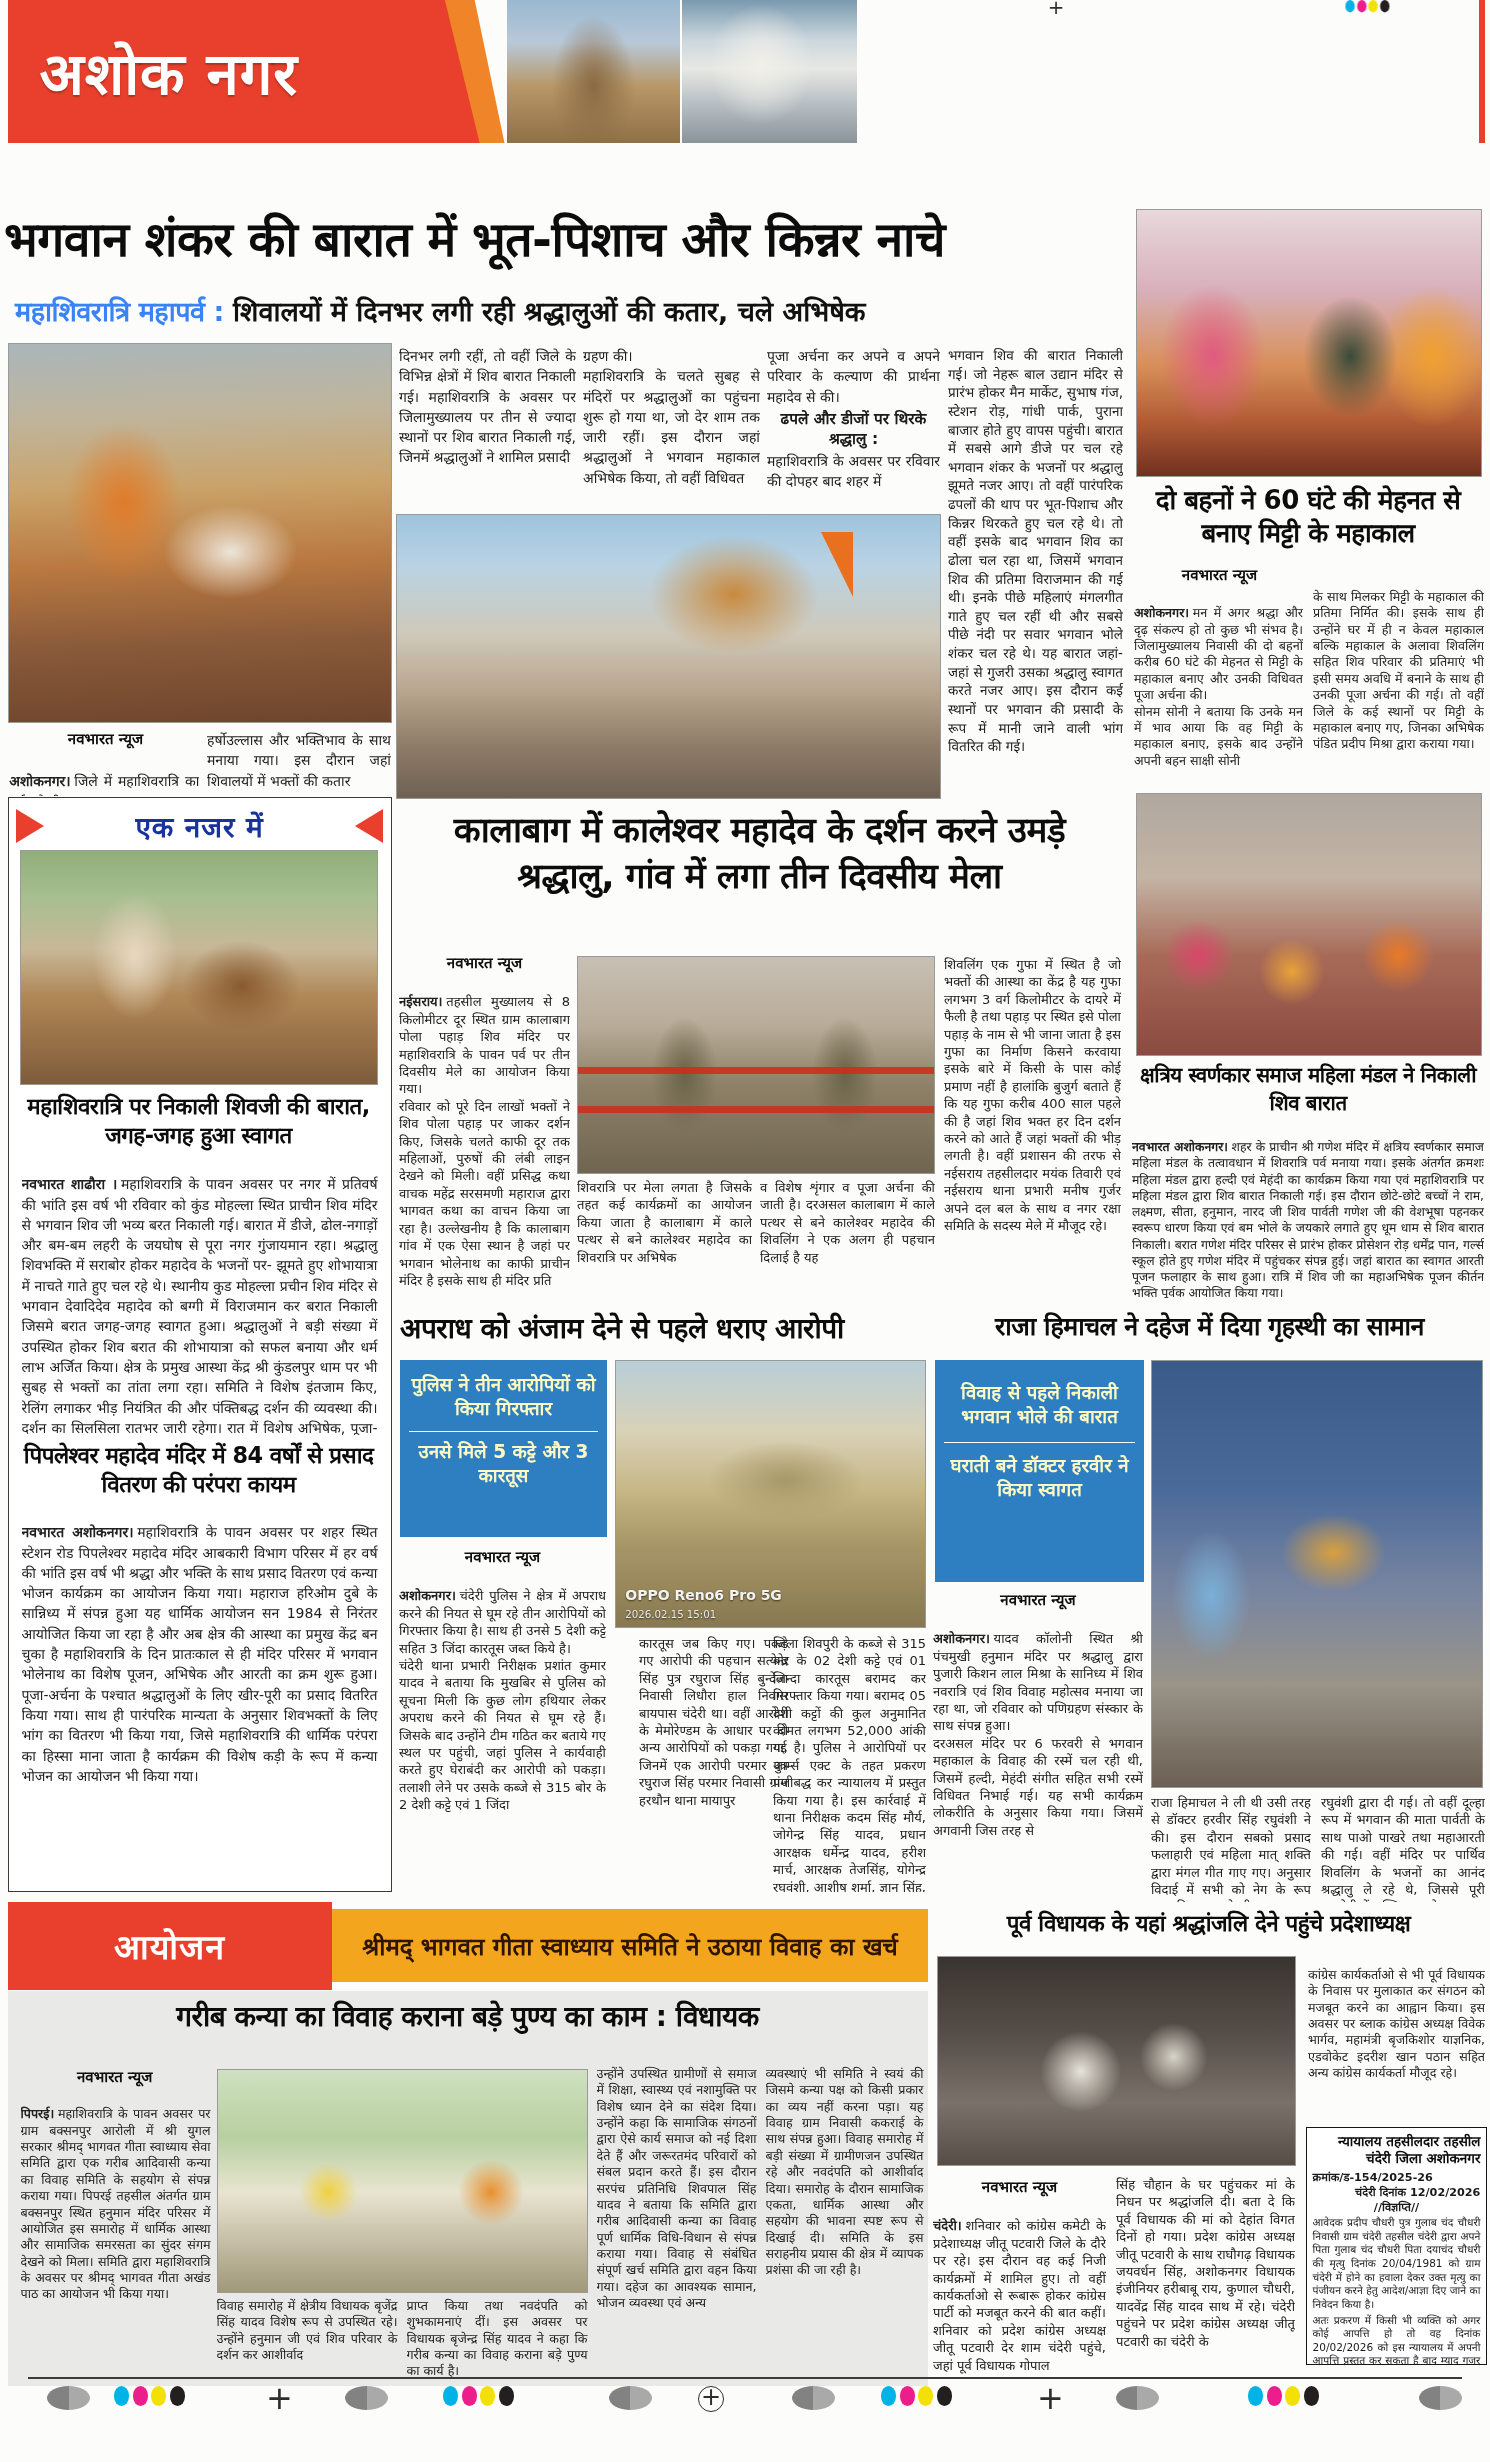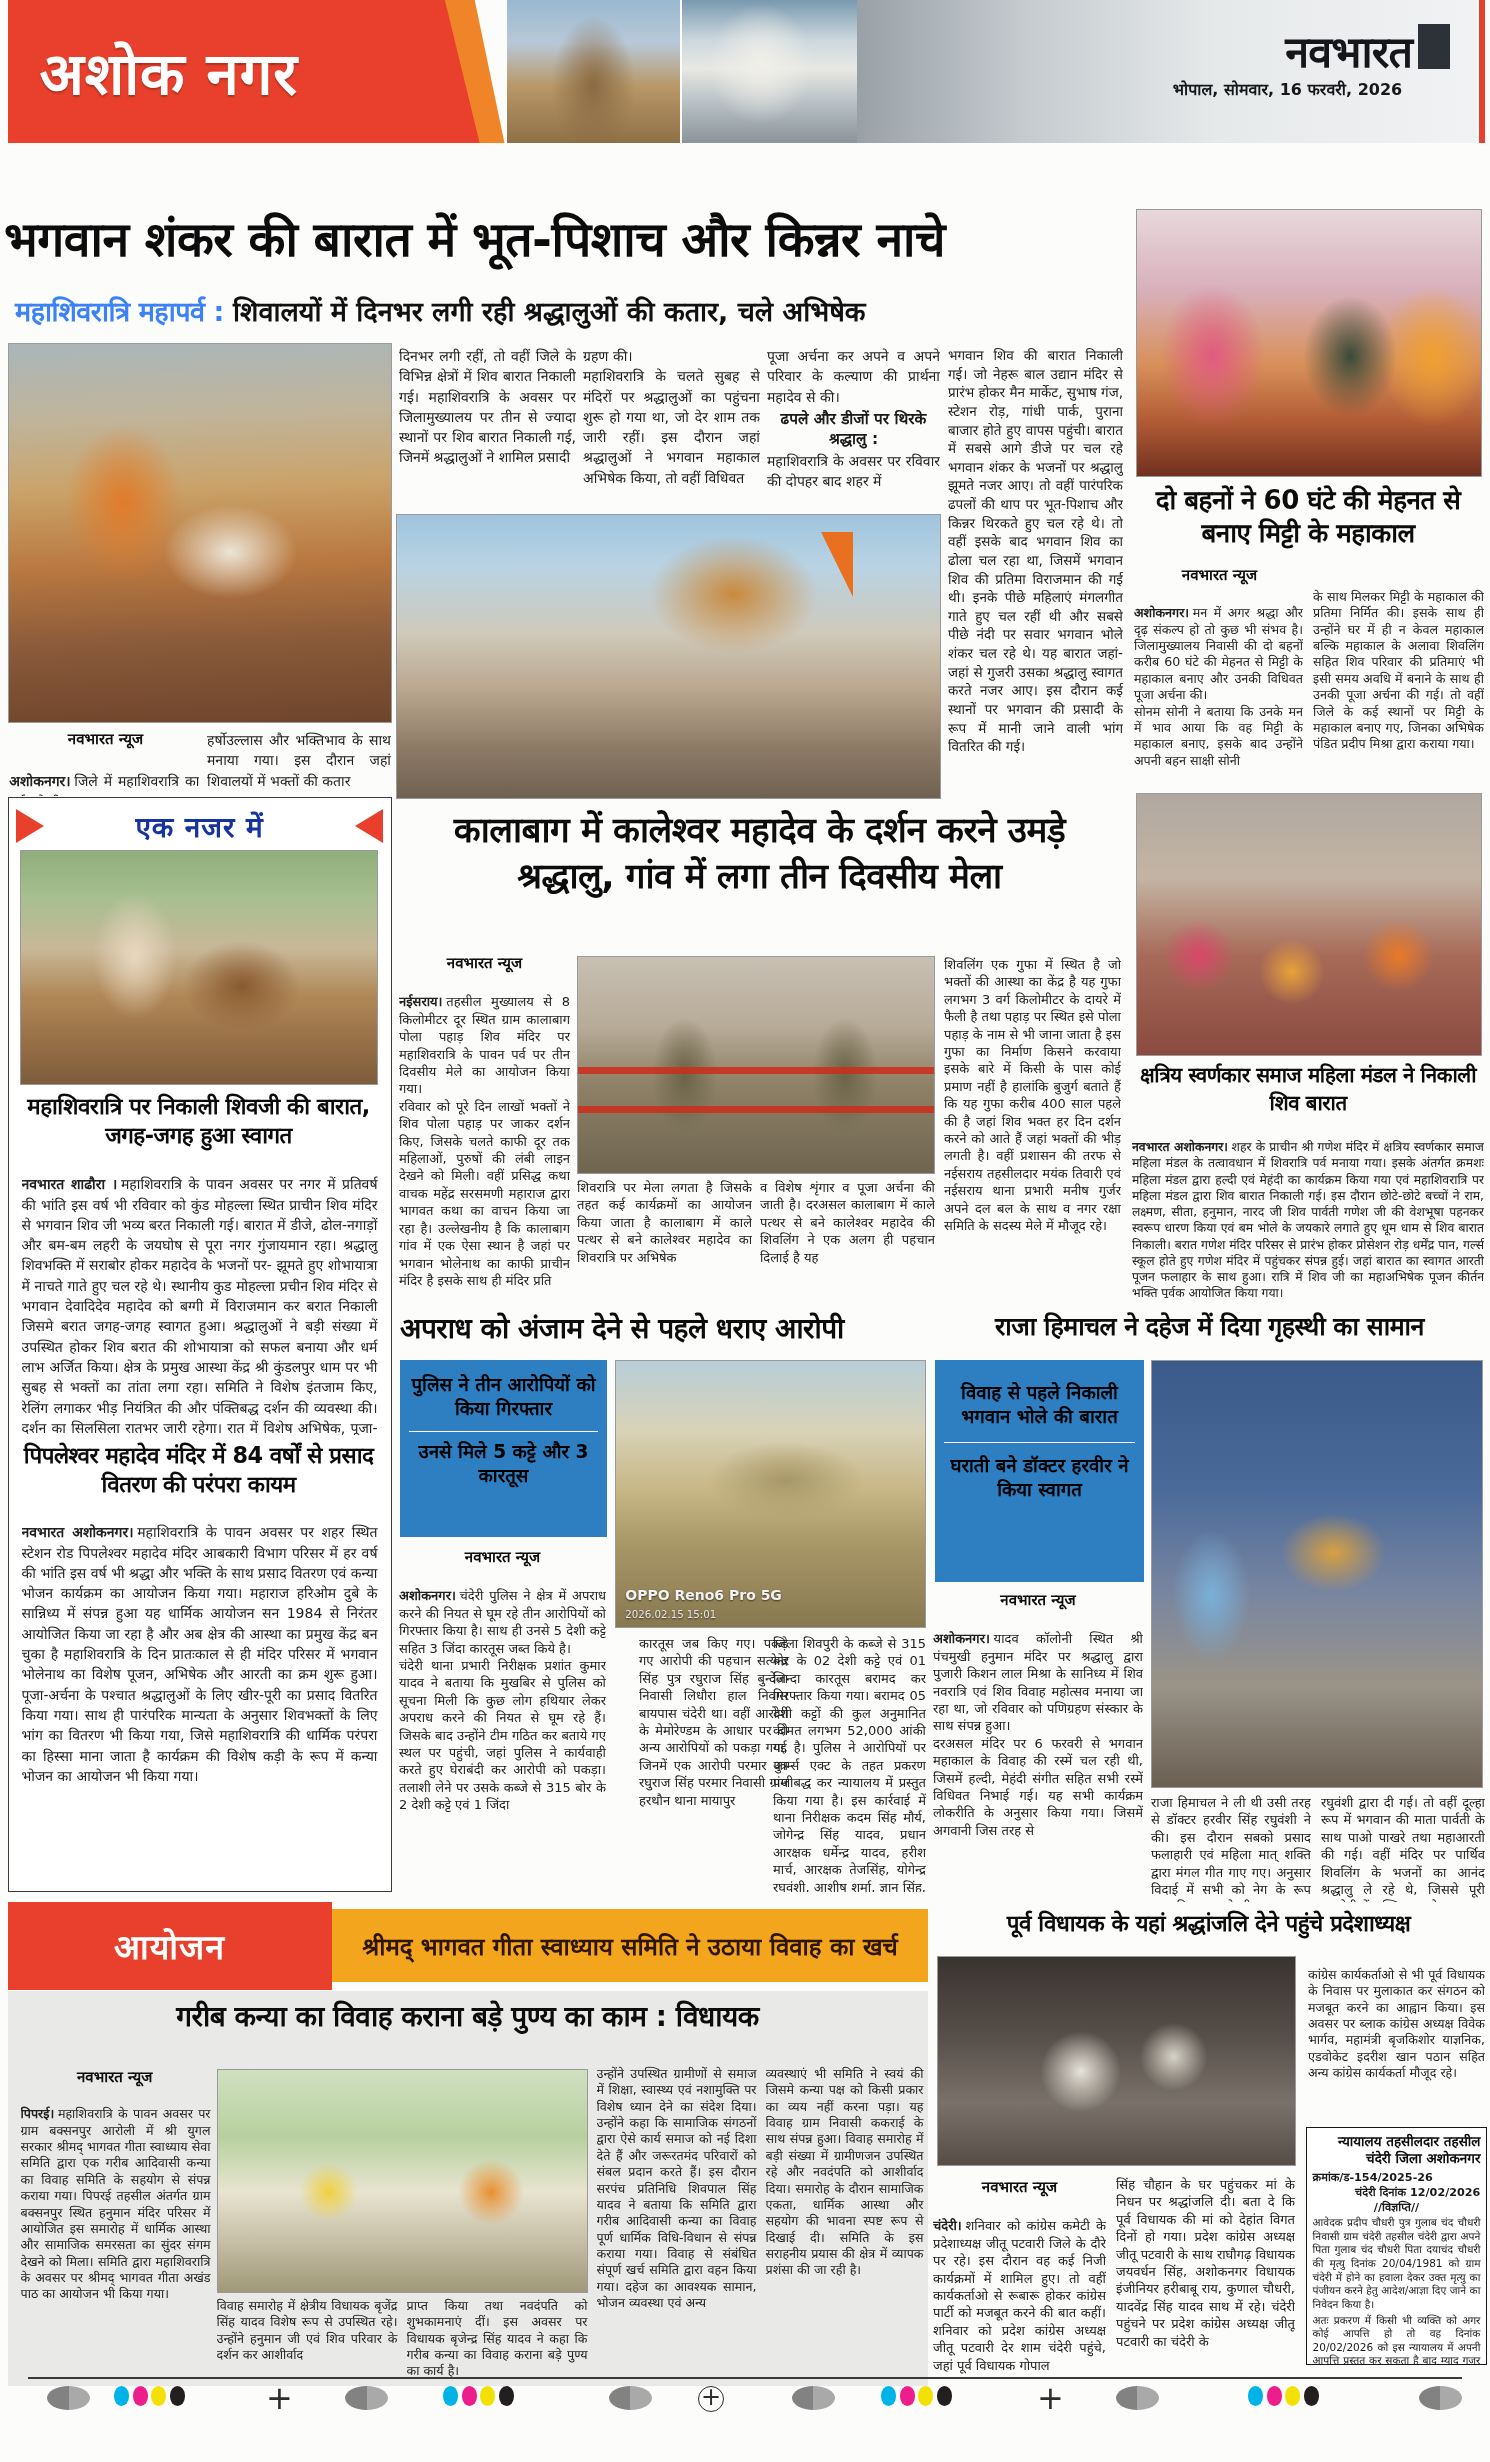--- a/index.html
+++ b/index.html
@@ -11,21 +11,21 @@
   .jt{text-align:justify;white-space:pre-line;overflow:hidden;color:#212121}
   .fs13{font-size:12.3px;line-height:1.32}
   .fs135{font-size:12.6px;line-height:1.3}
   .fs14{font-size:13px;line-height:1.34}
   .fs145{font-size:13.5px;line-height:1.38}
   .fs15{font-size:14px;line-height:1.45}
   .byline{font-weight:700;text-align:center;font-size:15px;color:#0e0e0e}
   .loc{font-weight:700;margin-right:3.7px}
   .hl{font-weight:800;color:#0c0c0c;letter-spacing:-0.5px}
   .ctr{text-align:center}
-  .bluebox{background:#2e7fc2;color:#000000;text-align:center;font-weight:700;padding:13px 9.3px}
+  .bluebox{background:#2e7fc2;color:#fef9c3;text-align:center;font-weight:700;padding:13px 9.3px}
   .bb1{font-size:18.6px;line-height:1.3;border-bottom:1.9px solid #fff;padding-bottom:9.3px;margin-bottom:8.4px}
   .bb2{font-size:18.6px;line-height:1.3}
   .tri-r{display:inline-block;width:0;height:0;border-left:28px solid #e8402c;border-top:17.7px solid transparent;border-bottom:17.7px solid transparent}
   .tri-l{display:inline-block;width:0;height:0;border-right:28px solid #e8402c;border-top:17.7px solid transparent;border-bottom:17.7px solid transparent}
   .mark{position:absolute;top:2;white-space:nowrap}
   .mark i{display:inline-block;width:15px;height:19.6px;border-radius:50%;margin-right:3.7px}
   .mark.gray{width:43px;height:24px;border-radius:50%;background:linear-gradient(90deg,#828282 0 50%,#a9a9a9 50% 100%)}
   .mark.cross{font-size:32px;line-height:24px;color:#2e2e2e;font-weight:400}
   .mark.target{width:26px;height:26px;border:1.9px solid #2e2e2e;border-radius:50%;font-size:24px;line-height:21.4px;text-align:center;color:#2e2e2e}
   .wm{position:absolute;left:9.3px;bottom:24px;color:#f3f3f3;font-weight:700;font-size:14px;text-shadow:0 0.9px 1.9px rgba(0,0,0,.6)}
@@ -53,25 +53,20 @@
   <div class="abs" style="left:7.5px;top:0;width:497px;height:143px;background:#f08428;clip-path:polygon(87% 0,94% 0,100% 100%,94% 100%)"></div>
   <div class="abs" style="left:7.5px;top:0;width:497px;height:143px;background:#e8402c;clip-path:polygon(0 0,88% 0,95% 100%,0 100%);display:flex;align-items:center">
     <span style="color:#fff;font-weight:800;font-size:58px;padding-left:32px;letter-spacing:0.9px;text-shadow:0 1.9px 1.9px rgba(0,0,0,.25)">अशोक नगर</span>
   </div>
   <div class="abs photo" style="left:507px;top:0;width:173px;height:143px;border:none;background:
        radial-gradient(ellipse 56px 93px at 50% 60%, #8a6a42 0%, transparent 75%),
        linear-gradient(180deg,#9ab8d0 0%,#b8c8d8 30%,#b89868 60%,#8f7046 100%)"></div>
   <div class="abs photo" style="left:682px;top:0;width:175px;height:143px;border:none;background:
        radial-gradient(ellipse 65px 75px at 45% 45%, #f0efe9 0%, transparent 80%),
        linear-gradient(180deg,#7a9ab0 0%,#ccd7dd 28%,#e8e8e4 48%,#b8c0c4 72%,#8a949a 100%)"></div>
-  <div class="abs" style="left:857px;top:0;width:620px;height:143px;background:linear-gradient(90deg,#99a1a7 0%,#c6ccd0 28%,#e6e9ea 58%,#f1f2f3 100%)">
-    <span class="abs" style="left:313px;top:20.5px;width:242px;font-size:43px;font-weight:900;color:#15161a;text-align:right;letter-spacing:-0.9px">नवभारत</span>
-    <span class="abs" style="left:561px;top:24px;width:32px;height:45px;background:#2c3238"></span>
-    <span class="abs" style="left:291px;top:78px;width:279px;font-size:16px;font-weight:700;color:#17181b;text-align:center">भोपाल, सोमवार, 16 फरवरी, 2026</span>
-  </div>
   <div class="abs" style="left:1479px;top:0;width:5.6px;height:143px;background:#e8402c"></div>
 </div>
 
 <section>
   <h1 class="abs hl" style="left:4px;top:209px;width:1322px;font-size:48px;line-height:1.25;white-space:nowrap">भगवान शंकर की बारात में भूत-पिशाच और किन्नर नाचे</h1>
   <div class="abs" style="left:15px;top:292px;width:1108px;font-size:27px;font-weight:700">
     <span class="hl" style="color:#3b82f6">महाशिवरात्रि महापर्व :</span>
     <span style="color:#111">शिवालयों में दिनभर लगी रही श्रद्धालुओं की कतार, चले अभिषेक</span>
   </div>
 

